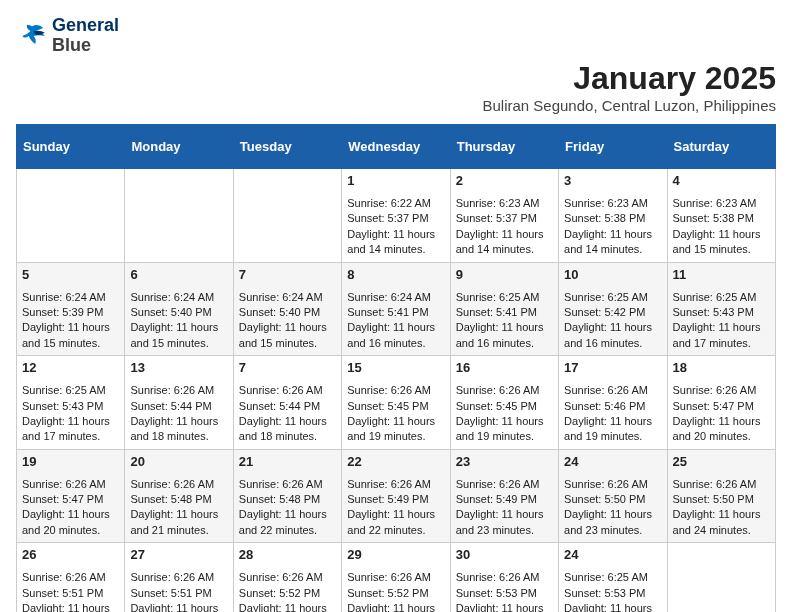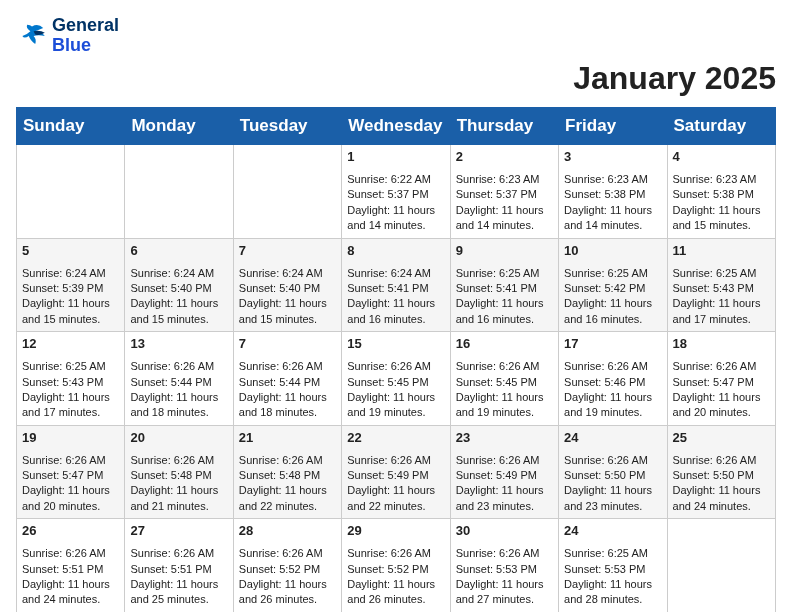--- a/index.html
+++ b/index.html
@@ -21,21 +21,21 @@
       display: flex;
       align-items: center;
       gap: 4px;
     }
     .logo-text {
       font-size: 18px;
       font-weight: bold;
       color: #003366;
       line-height: 1.1;
     }
-    .logo-text .blue { color: #1d4ed8; }
+    .logo-text .blue { color: #404040; }
     .logo-bird {
       width: 32px;
       height: 32px;
     }
     .title-block {
       text-align: right;
       margin-top: 44px;
     }
     .month-title {
       font-size: 32px;
@@ -48,22 +48,22 @@
     }
     table {
       width: 100%;
       border-collapse: collapse;
       table-layout: fixed;
     }
     thead th {
       background-color: #1a5fa8;
       color: #fff;
       text-align: left;
-      padding: 8px 6px;
-      font-size: 17px;
+      padding: 14px 6px;
+      font-size: 13px;
       font-weight: bold;
       border: 1px solid #1a5fa8;
     }
     tbody td {
       vertical-align: top;
       border: 1px solid #ccc;
       padding: 4px 5px;
       font-size: 11px;
       color: #222;
       height: 90px;
@@ -98,20 +98,21 @@
     </svg>
     <div>
       <div class="logo-text">
         <span>General</span><br>
         <span class="blue">Blue</span>
       </div>
     </div>
   </div>
   <div class="title-block">
     <div class="month-title">January 2025</div>
+    <div class="subtitle">Buliran Segundo, Central Luzon, Philippines</div>
   </div>
 </div>
 
 <table>
   <thead>
     <tr>
     <th>Sunday</th>
         <th>Monday</th>
         <th>Tuesday</th>
         <th>Wednesday</th>

